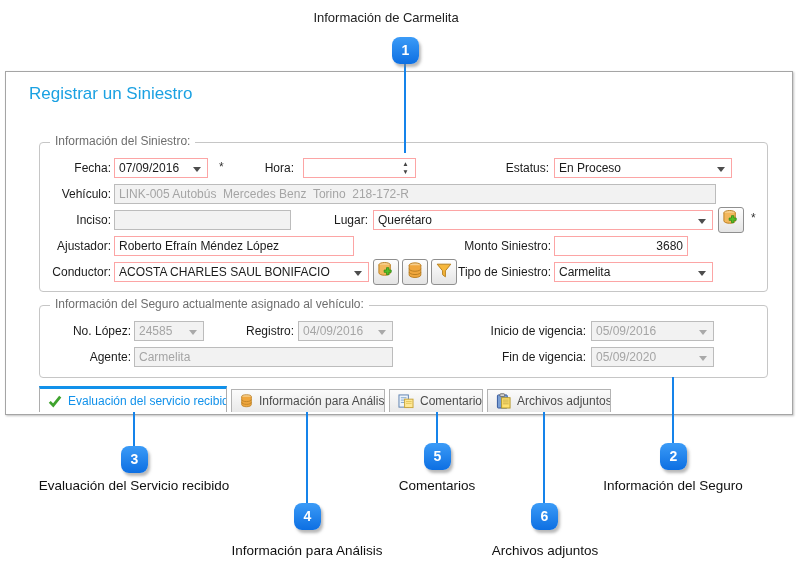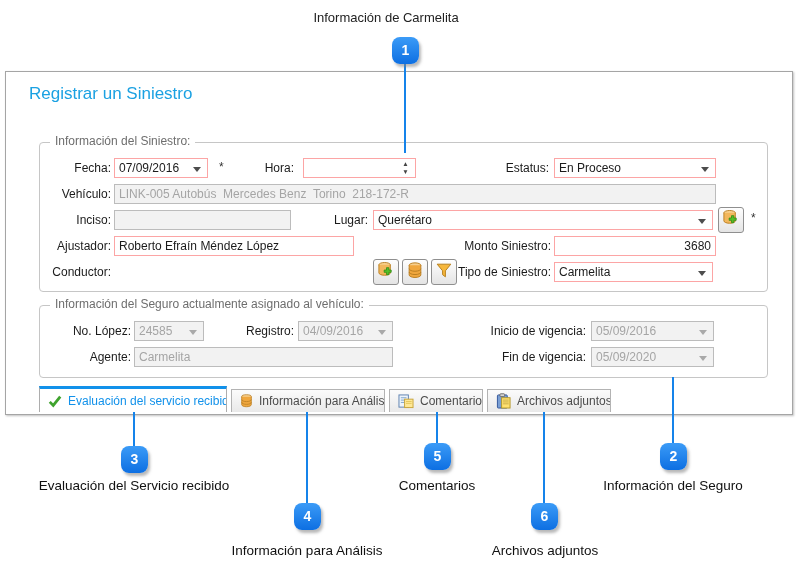--- a/index.html
+++ b/index.html
@@ -83,21 +83,21 @@
 
     <div class="flabel" style="left:30px;top:86px;width:75px;">Fecha:</div>
     <div class="tb cb" style="left:108px;top:86px;width:94px;">07/09/2016</div>
     <div class="req" style="left:213px;top:88px;">*</div>
     <div class="flabel" style="left:213px;top:86px;width:75px;">Hora:</div>
     <div class="tb" style="left:297px;top:86px;width:113px;">
       
       <span class="spin">▲<br>▼</span>
     </div>
     <div class="flabel" style="left:443px;top:86px;width:100px;">Estatus:</div>
-    <div class="tb cb" style="left:548px;top:86px;width:162px;">En Proceso</div>
+    <div class="tb cb" style="left:548px;top:86px;width:178px;">En Proceso</div>
 
     <div class="flabel" style="left:30px;top:112px;width:75px;">Vehículo:</div>
     <div class="tb dis" style="left:108px;top:112px;width:602px;">LINK-005 Autobús  Mercedes Benz  Torino  218-172-R</div>
 
     <div class="flabel" style="left:30px;top:138px;width:75px;">Inciso:</div>
     <div class="tb dis" style="left:108px;top:138px;width:177px;"></div>
     <div class="flabel" style="left:292px;top:138px;width:70px;">Lugar:</div>
     <div class="tb cb" style="left:367px;top:138px;width:340px;">Querétaro</div>
     <div class="iconbtn" style="left:712px;top:135px;">
       <span class="ticn">
@@ -106,23 +106,24 @@
             <path d="M2 4v8.5c0 1.4 2.7 2.5 6 2.5s6-1.1 6-2.5V4" fill="#f2b75c" stroke="#b97e22" stroke-width="1"></path>
             <path d="M11 11h3v3h3v3h-3v3h-3v-3H8v-3h3z" transform="translate(1,-2) scale(0.82)" fill="#54c028" stroke="#2f8a12" stroke-width="1"></path>
           </svg>
       </span>
     </div>
     <div class="req" style="left:745px;top:139px;">*</div>
 
     <div class="flabel" style="left:30px;top:164px;width:75px;">Ajustador:</div>
     <div class="tb" style="left:108px;top:164px;width:240px;">Roberto Efraín Méndez López</div>
     <div class="flabel" style="left:425px;top:164px;width:120px;">Monto Siniestro:</div>
-    <div class="tb num" style="left:548px;top:164px;width:162px;padding-left:6px;">3680</div>
+    <div class="tb num" style="left:548px;top:164px;width:134px;padding-left:6px;">3680</div>
 
     <div class="flabel" style="left:30px;top:190px;width:75px;">Conductor:</div>
+    <div class="tb cb" style="left:108px;top:190px;width:255px;">ACOSTA CHARLES SAUL BONIFACIO</div>
     <div class="iconbtn" style="left:367px;top:187px;">
       <span class="ticn">
         <svg width="19" height="19" viewBox="0 0 20 20">
             <ellipse cx="8" cy="4" rx="6" ry="2.4" fill="#f7d08e" stroke="#b97e22"></ellipse>
             <path d="M2 4v8.5c0 1.4 2.7 2.5 6 2.5s6-1.1 6-2.5V4" fill="#f2b75c" stroke="#b97e22" stroke-width="1"></path>
             <path d="M11 11h3v3h3v3h-3v3h-3v-3H8v-3h3z" transform="translate(1,-2) scale(0.82)" fill="#54c028" stroke="#2f8a12" stroke-width="1"></path>
           </svg>
       </span>
     </div>
     <div class="iconbtn" style="left:396px;top:187px;">

